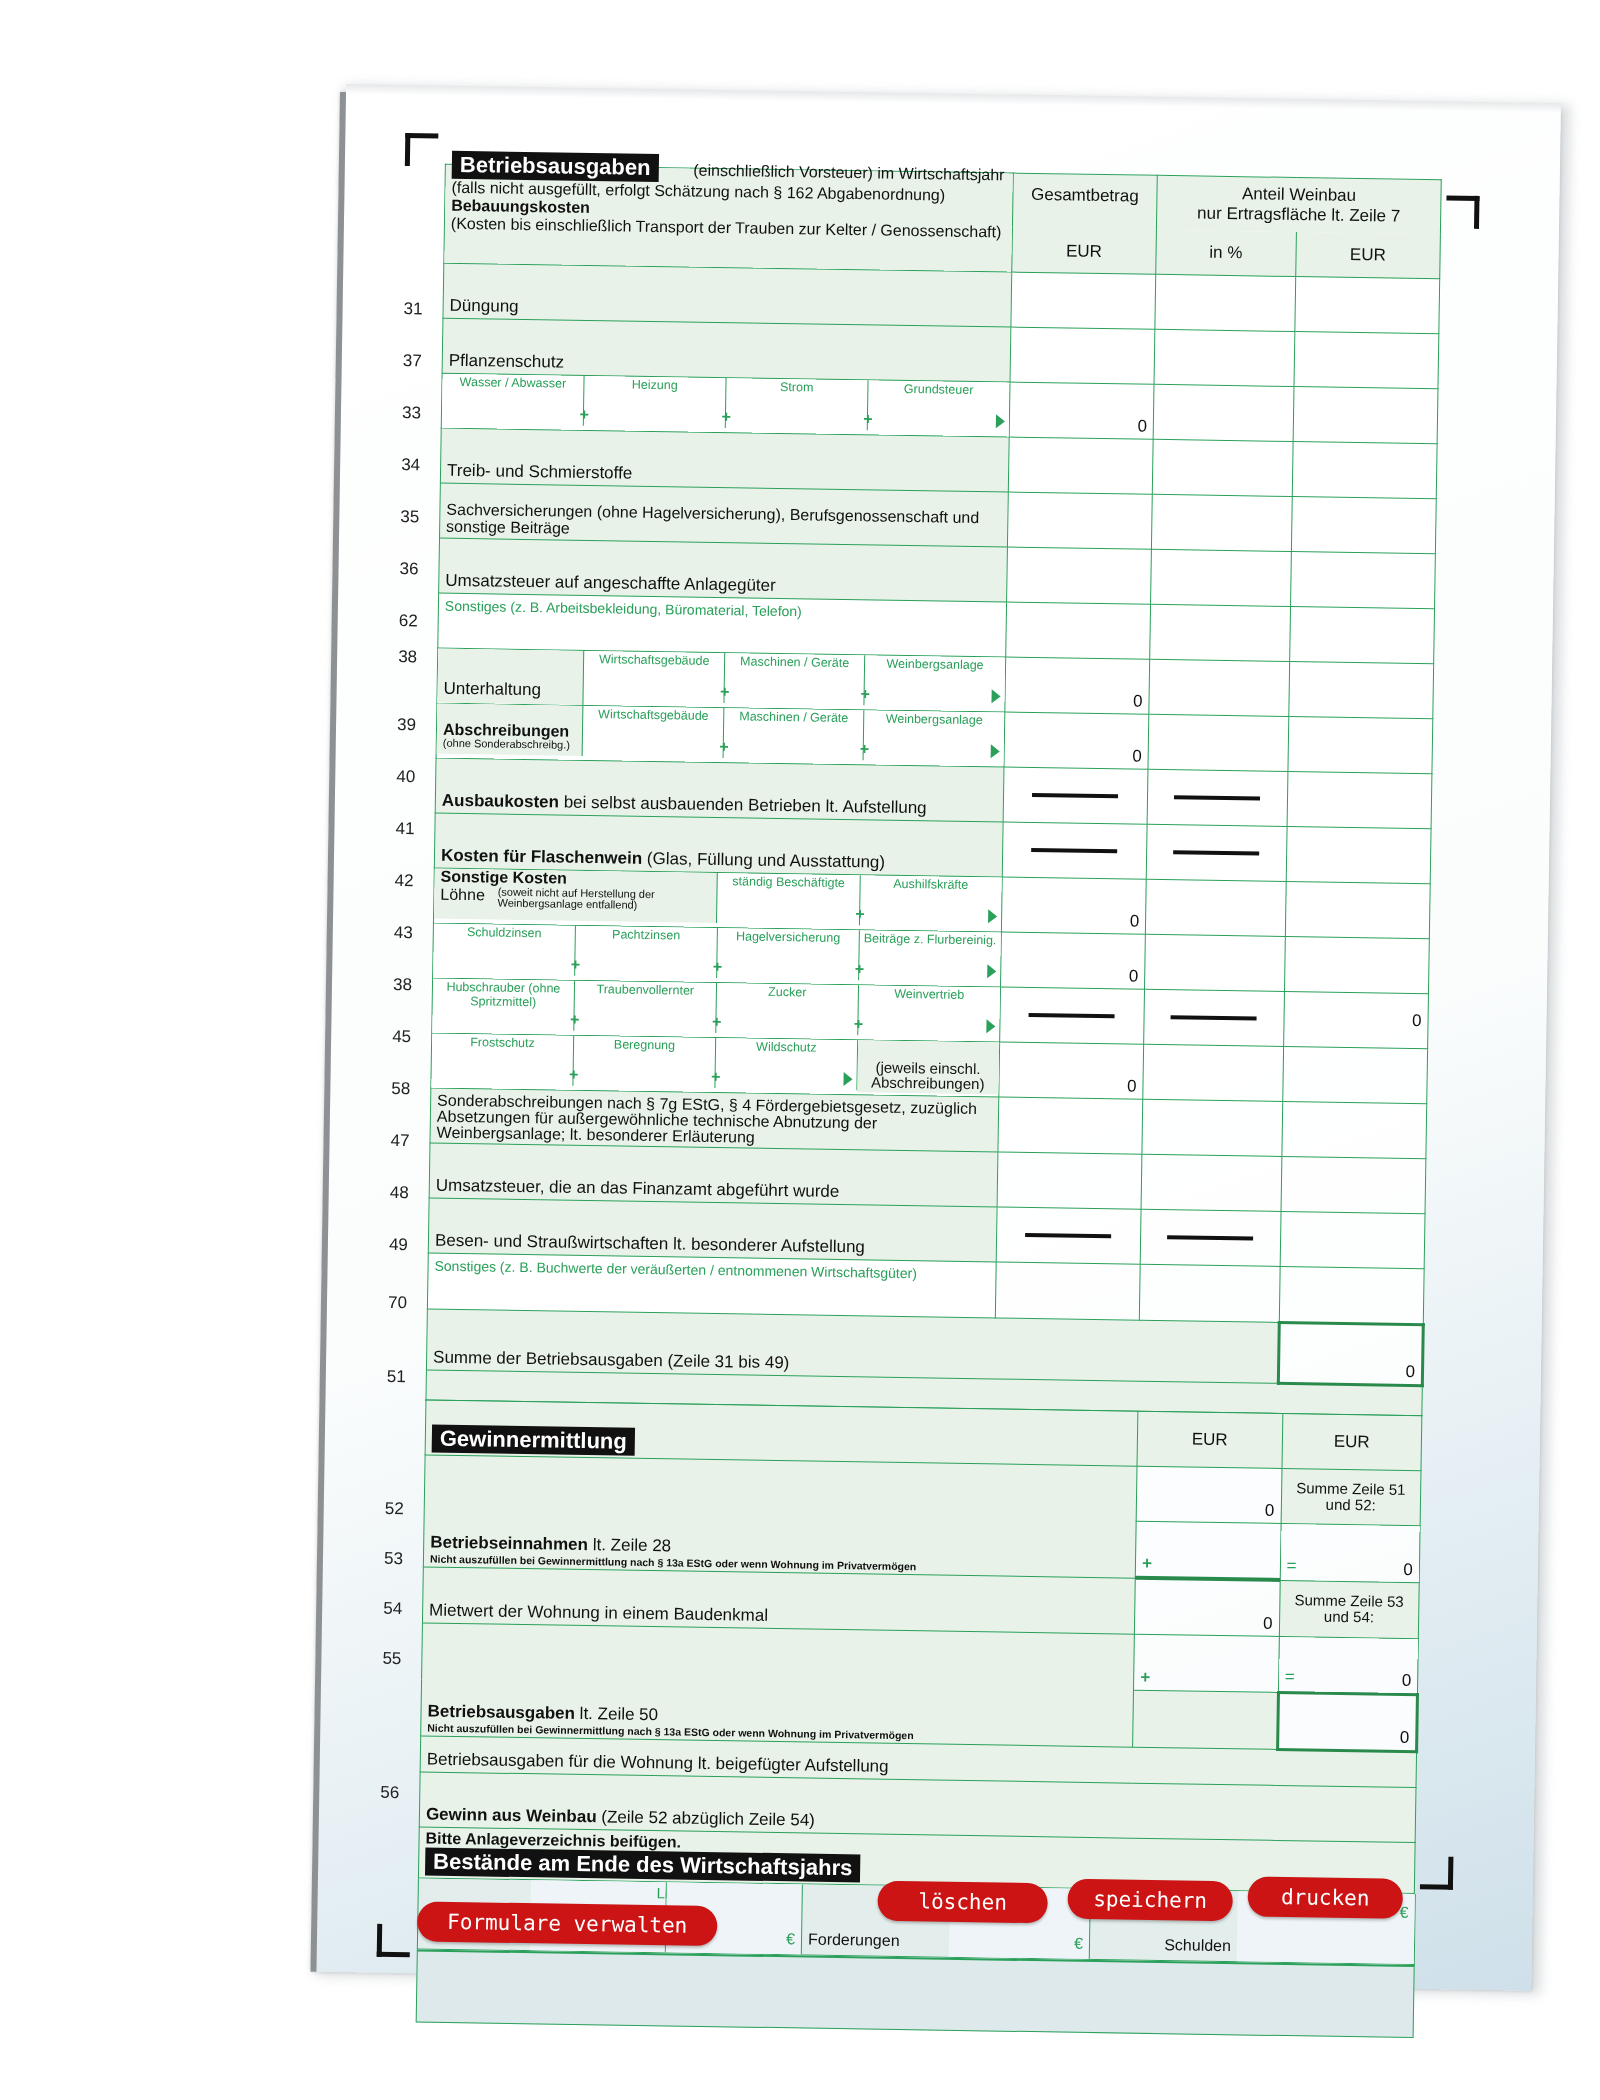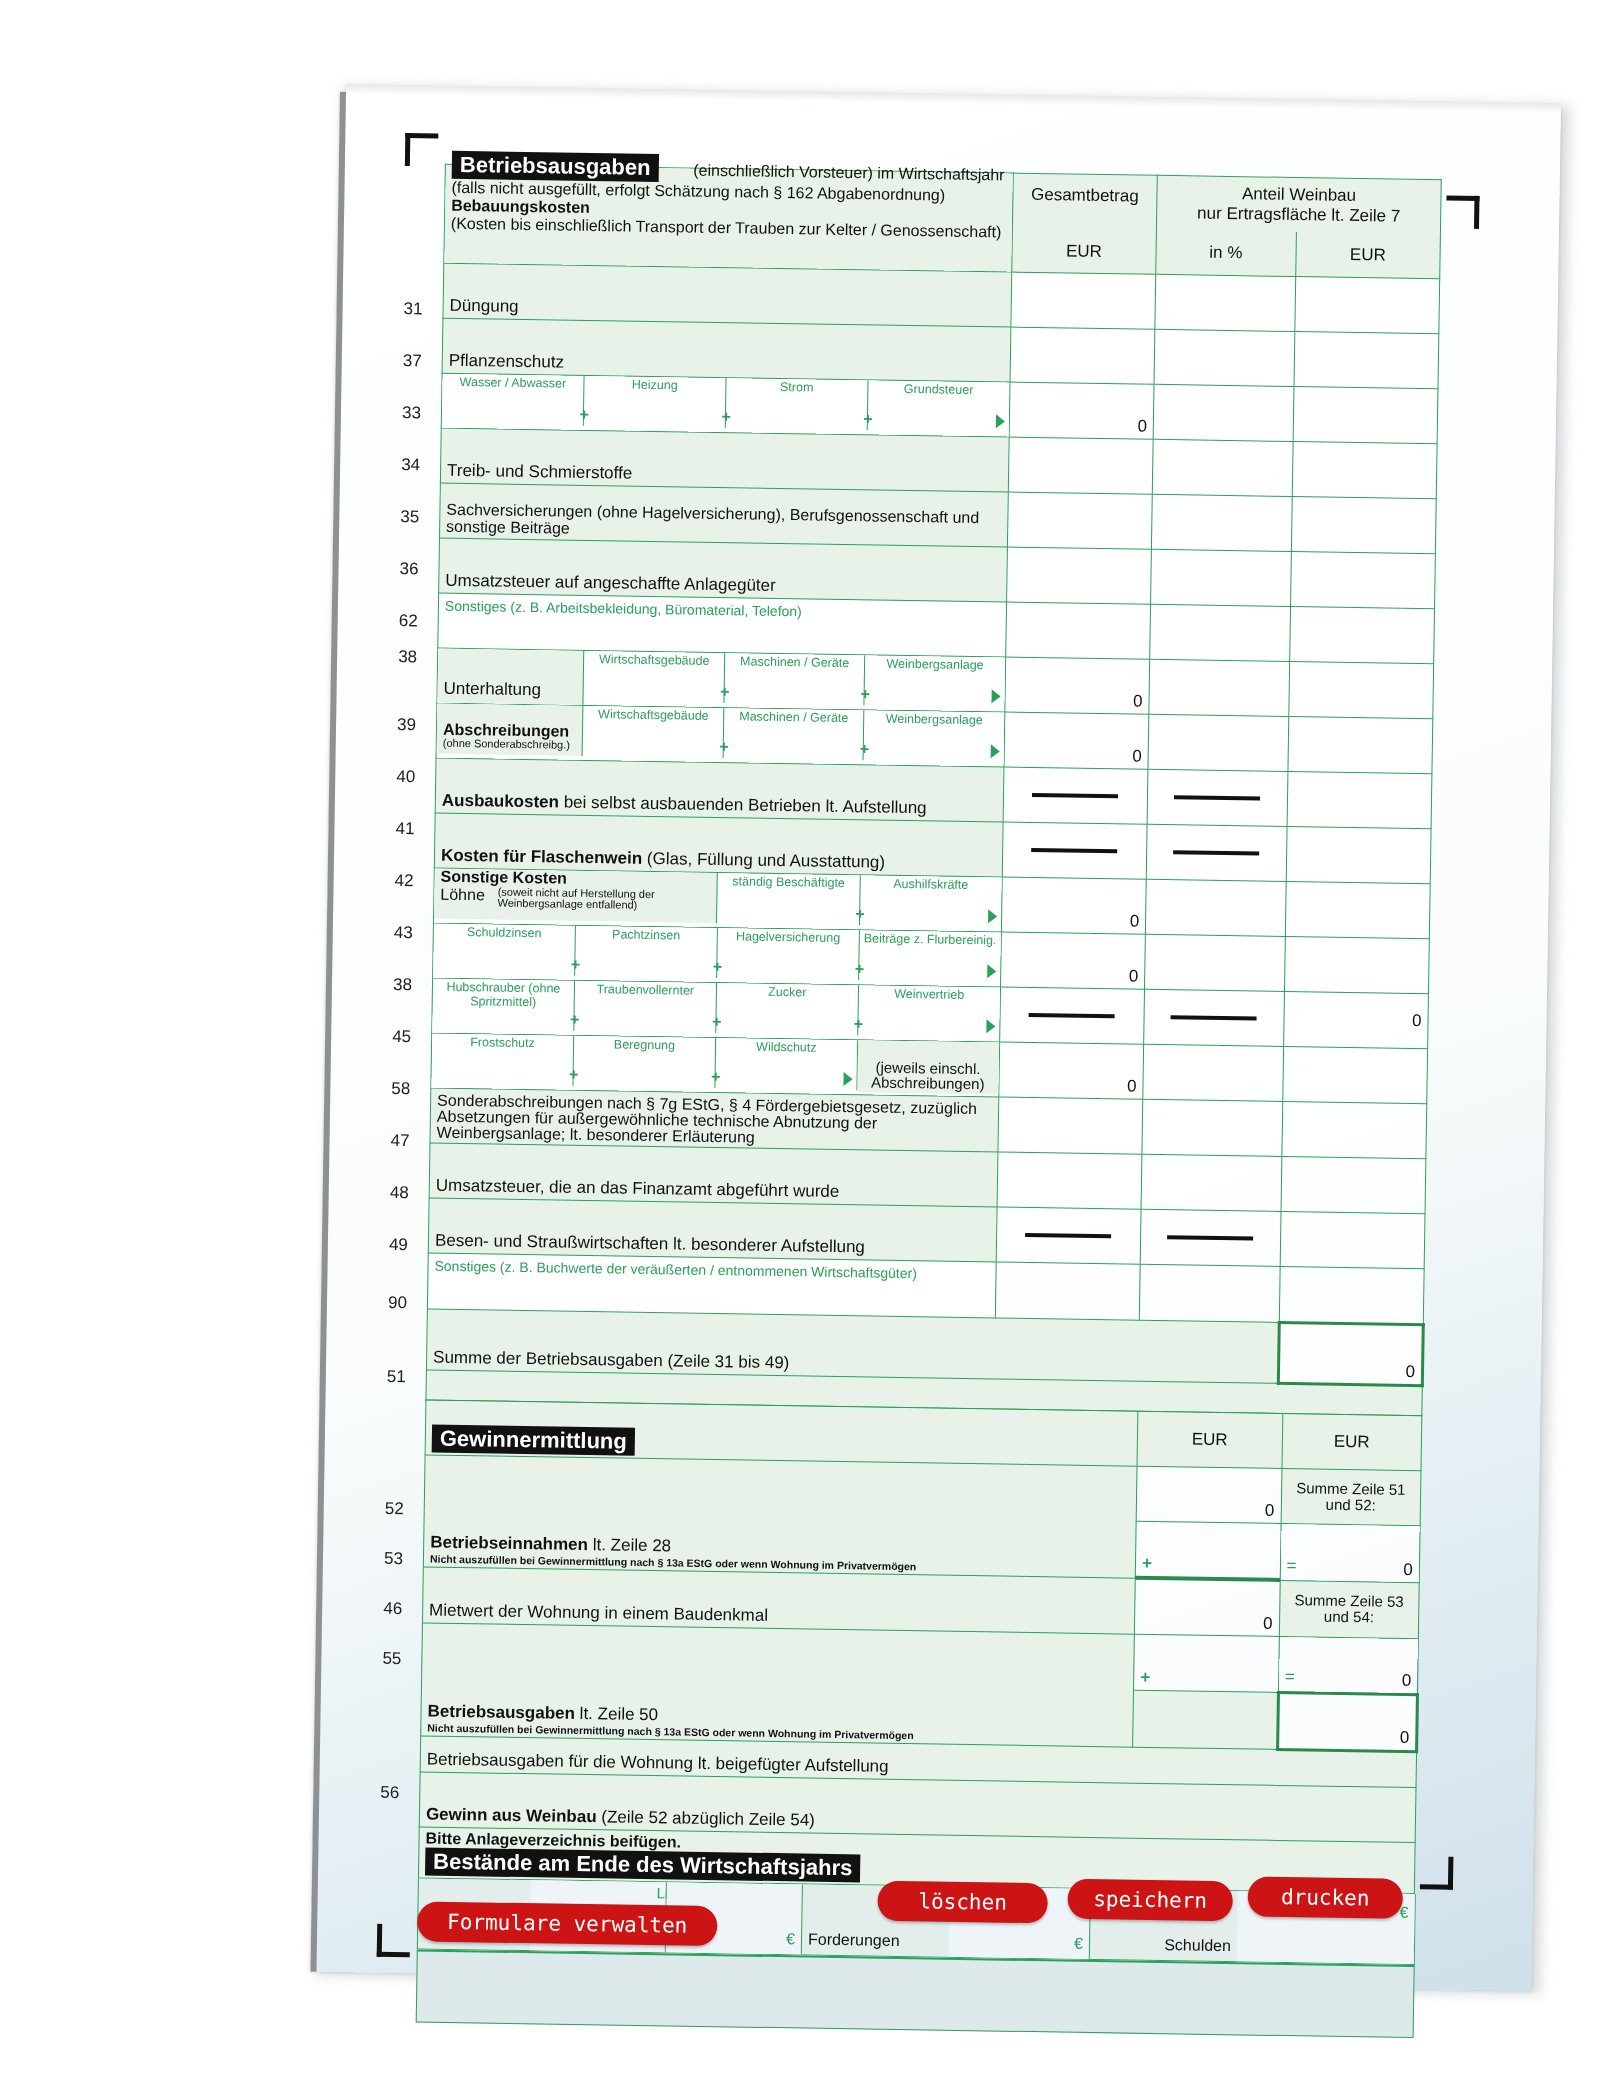--- a/index.html
+++ b/index.html
@@ -469,25 +469,25 @@
     <span class="lno" style="top:674px">40</span>
     <span class="lno" style="top:726px">41</span>
     <span class="lno" style="top:778px">42</span>
     <span class="lno" style="top:830px">43</span>
     <span class="lno" style="top:882px">38</span>
     <span class="lno" style="top:934px">45</span>
     <span class="lno" style="top:986px">58</span>
     <span class="lno" style="top:1038px">47</span>
     <span class="lno" style="top:1090px">48</span>
     <span class="lno" style="top:1142px">49</span>
-    <span class="lno" style="top:1200px">90</span>
+    <span class="lno" style="top:1200px">70</span>
     <span class="lno" style="top:1274px">51</span>
     <span class="lno" style="top:1406px">52</span>
     <span class="lno" style="top:1456px">53</span>
-    <span class="lno" style="top:1506px">46</span>
+    <span class="lno" style="top:1506px">54</span>
     <span class="lno" style="top:1556px">55</span>
     <span class="lno" style="top:1690px">56</span>
   </div>
 
   <div class="btn" style="left:100px;top:1808px;width:300px;">Formulare verwalten</div>
   <div class="btn" style="left:560px;top:1780px;width:170px;">löschen</div>
   <div class="btn" style="left:750px;top:1775px;width:165px;">speichern</div>
   <div class="btn" style="left:930px;top:1770px;width:155px;">drucken</div>
 </div>
 

